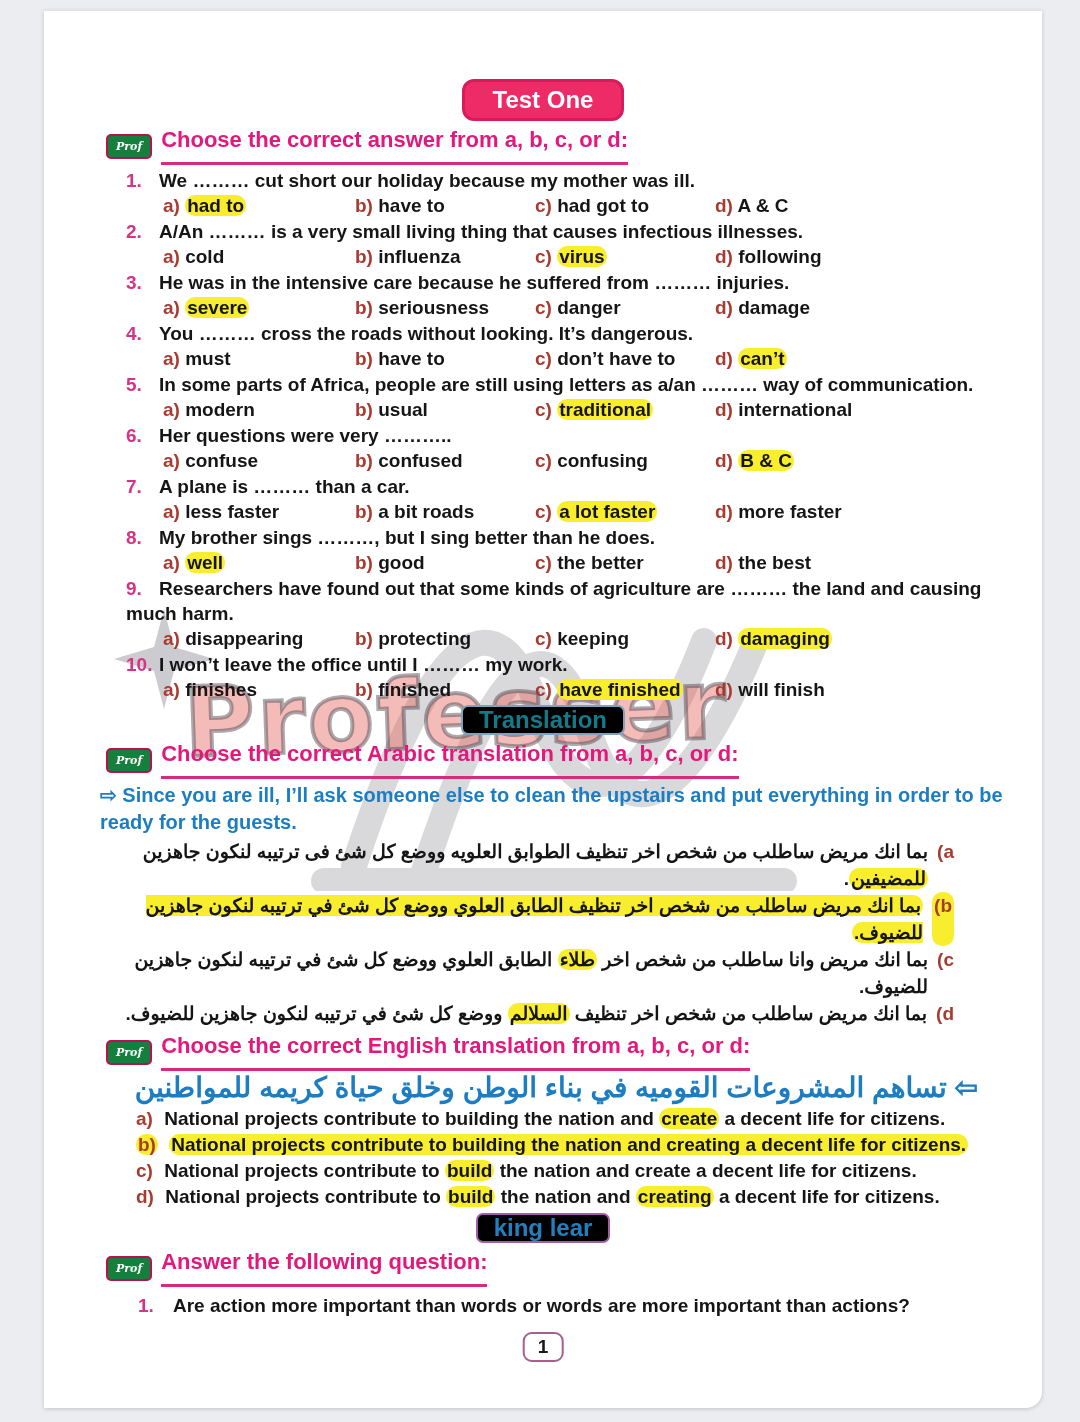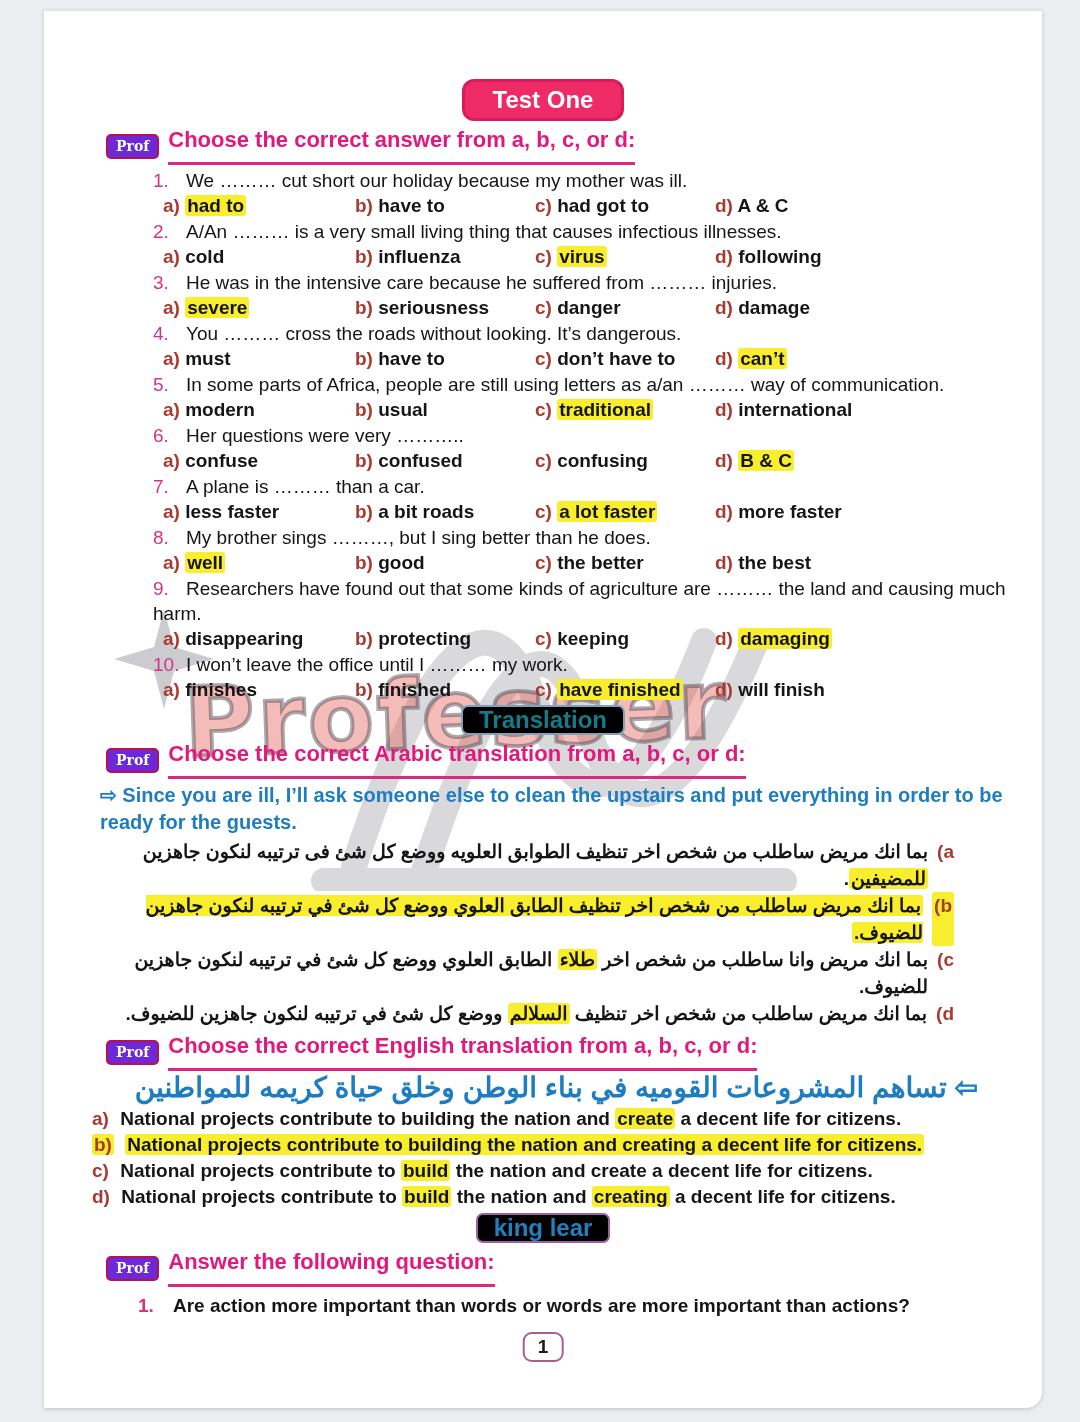--- a/index.html
+++ b/index.html
@@ -12,51 +12,51 @@
   .wm{position:absolute;inset:0;z-index:1;pointer-events:none;}
   .wm-logo{position:absolute;left:240px;top:540px;width:560px;height:340px;opacity:.24;}
   .wm-star{position:absolute;left:70px;top:598px;width:100px;height:100px;opacity:.5;}
   .wm-text{position:absolute;left:140px;top:642px;width:820px;font-size:96px;font-weight:bold;
     letter-spacing:3px;color:rgba(228,96,86,.42);-webkit-text-stroke:4px rgba(72,66,78,.45);
     transform:rotate(-2deg);white-space:nowrap;font-family:"DejaVu Sans",sans-serif;}
 
   .title-pill{width:fit-content;margin:68px auto 6px;background:#ee2a67;border:3px solid #d81b5c;
     color:#fff;font-weight:bold;font-size:24px;padding:4px 28px;border-radius:12px;}
   .section-header{display:flex;align-items:center;gap:9px;margin:6px 20px 3px 62px;}
-  .prof-badge{background:#6d28d9;color:#fff;border:2px solid #b8124d;border-radius:5px;
-    font-family:"DejaVu Serif",serif;font-weight:bold;font-size:14px;
+  .prof-badge{background:#15803d;color:#fff;border:2px solid #b8124d;border-radius:5px;
+    font-family:"DejaVu Serif",serif;font-style:italic;font-weight:bold;font-size:11px;
     padding:1px 8px;line-height:19px;}
   .sh-title{color:#e2187d;font-weight:bold;font-size:22px;border-bottom:3px solid #d92a80;
     padding-bottom:9px;line-height:26px;}
 
   .questions{margin-top:2px;}
   .q{margin-bottom:1px;}
-  .q-line{padding-left:109px;padding-right:26px;font-size:19px;font-weight:normal;color:#151515;line-height:25px;}
+  .q-line{padding-left:82px;padding-right:26px;font-size:19px;font-weight:bold;color:#151515;line-height:25px;}
   .q-num{display:inline-block;min-width:33px;color:#d63384;}
   .opts{display:grid;grid-template-columns:192px 180px 180px auto;padding-left:119px;
     line-height:25px;font-size:19px;font-weight:bold;color:#151515;}
   .letter{color:#a93a30;font-weight:bold;}
-  .hl{background:#f9ee2e;padding:0 2px;border-radius:3px;}
+  .hl{background:#f9ee2e;padding:0 2px;border-radius:10px;}
 
   .divider-box{width:fit-content;margin:3px auto;background:#000000;font-weight:bold;font-size:24px;
     padding:0 16px;border-radius:7px;line-height:26px;position:relative;z-index:2;}
   .divider-teal{color:#137a8a;border:2px solid #7fa3bf;}
   .divider-purple{color:#2080c0;border:2px solid #a05fa5;}
 
   .prompt-en{margin:2px 18px 2px 56px;color:#1d7dc2;font-weight:bold;font-size:20px;line-height:27px;}
   .prompt-ar{direction:rtl;text-align:right;margin:2px 64px 4px 60px;color:#1d7dc2;
     font-weight:bold;font-size:28px;line-height:28px;}
 
   .ar-opts{margin:2px 88px 2px 40px;}
   .ar-opt{direction:rtl;display:flex;gap:9px;justify-content:flex-start;font-size:19px;
     font-weight:bold;color:#151515;line-height:27px;}
   .ar-letter{direction:ltr;unicode-bidi:isolate;}
 
   .en-opts{margin:2px 16px 2px 0;}
-  .en-opt{padding-left:48px;font-size:19px;font-weight:bold;color:#151515;line-height:26px;}
+  .en-opt{padding-left:92px;font-size:19px;font-weight:bold;color:#151515;line-height:26px;}
   .en-opt .letter{margin-right:6px;}
 
   .essay-line{padding-left:94px;font-size:19px;font-weight:bold;color:#151515;line-height:26px;margin-top:6px;}
   .essay-num{display:inline-block;min-width:35px;color:#d63384;}
 
   .page-num{position:absolute;bottom:46px;left:50%;transform:translateX(-50%);z-index:2;
     border:2px solid #a85f8d;border-radius:9px;background:#fff;color:#1a1a1a;
     font-weight:bold;font-size:19px;padding:1px 13px;line-height:24px;}
 </style>
 </head>

